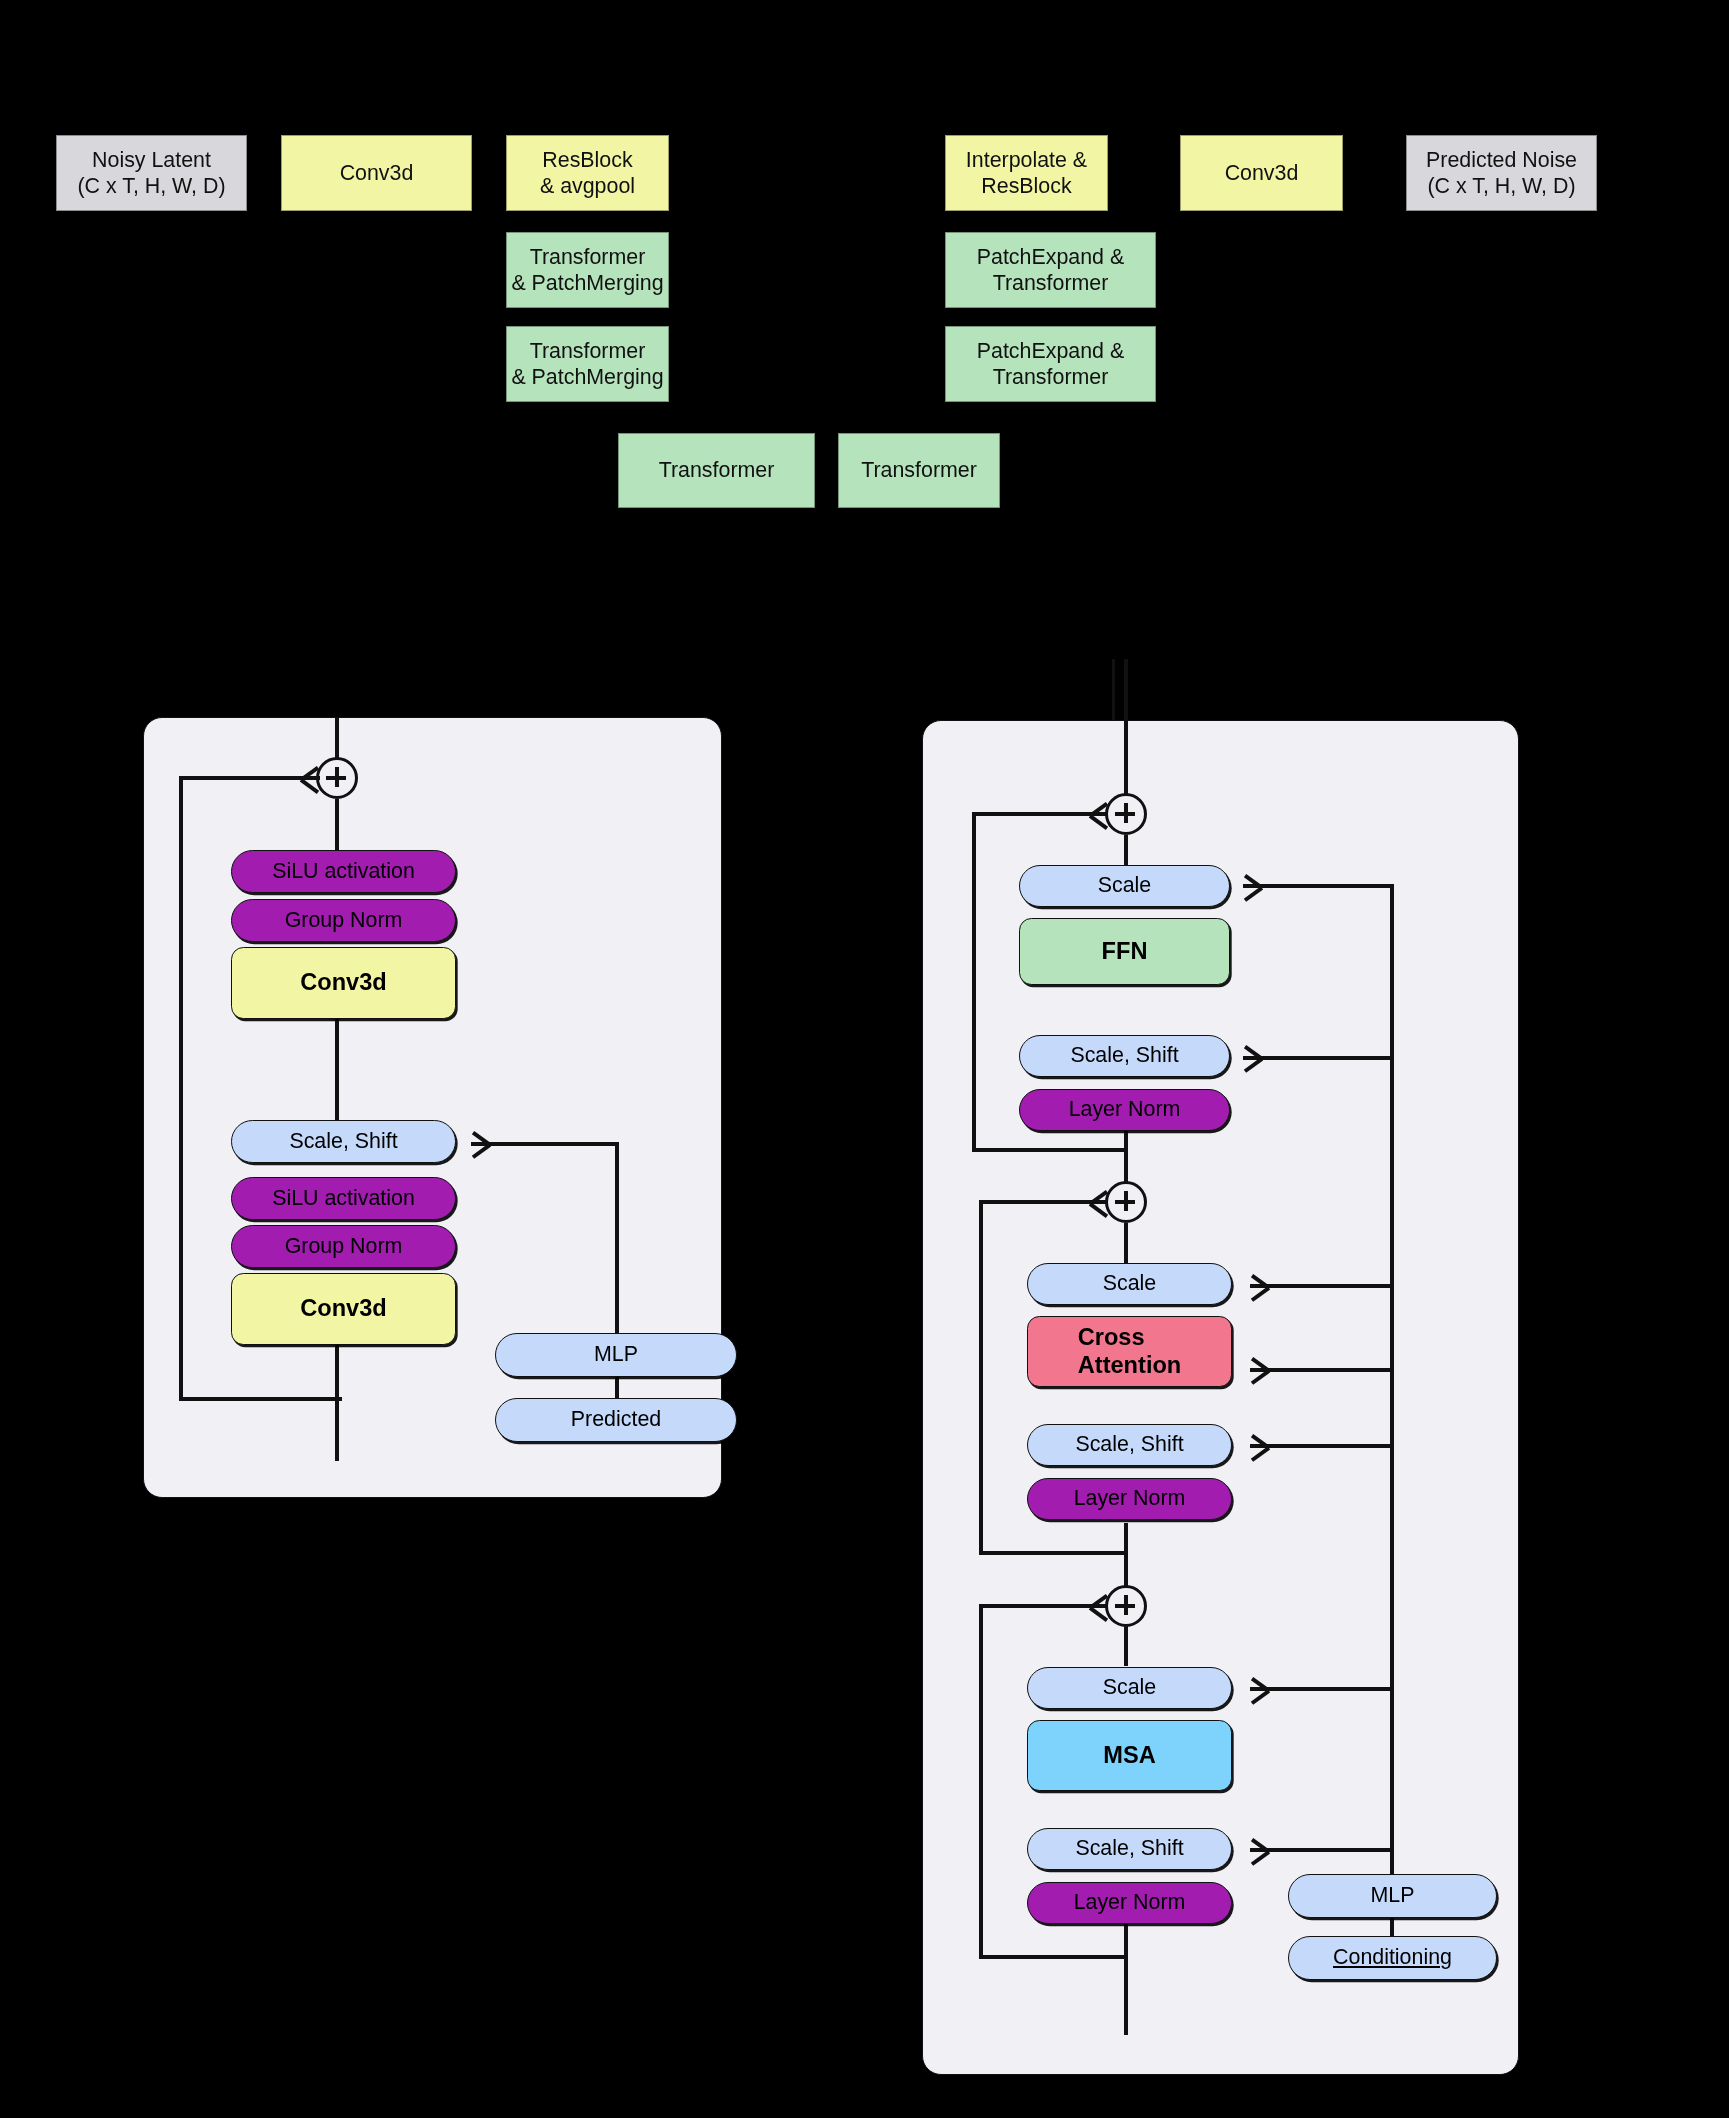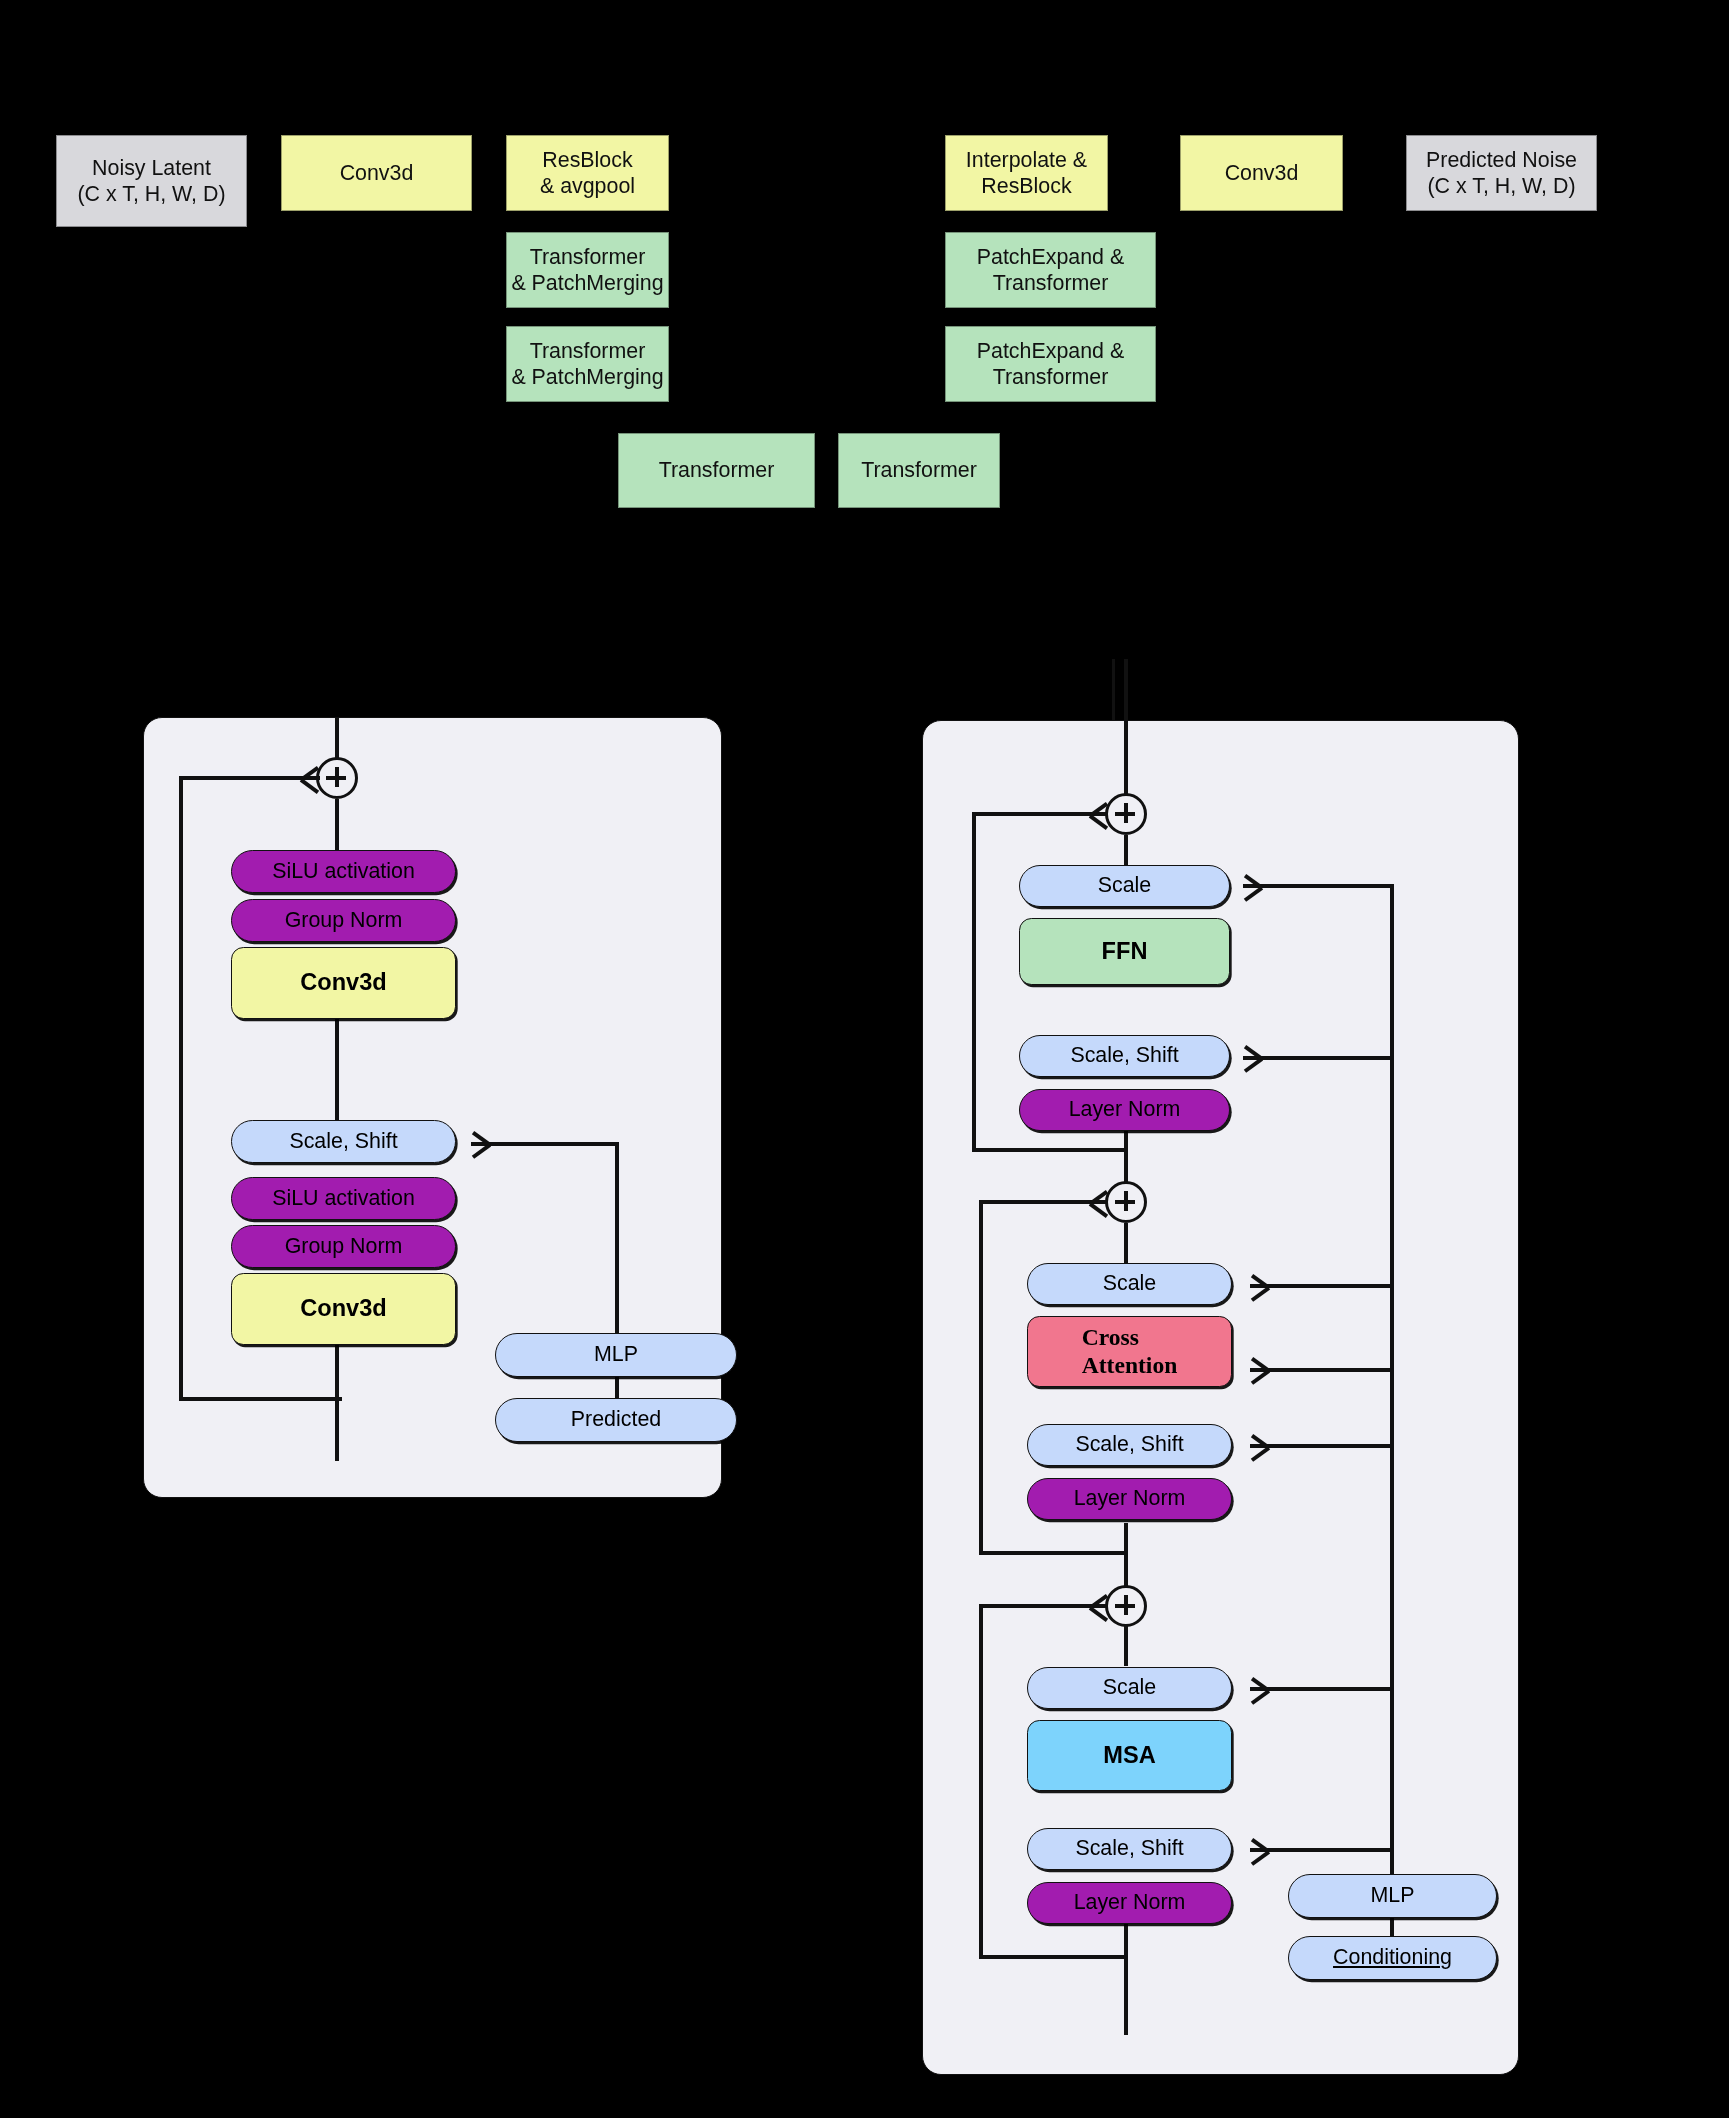--- a/index.html
+++ b/index.html
@@ -59,21 +59,21 @@
   .stackmark{position:absolute;}
   .stackmark span{position:absolute;top:0;width:3.4px;height:100%;background:#111;}
 </style>
 </head>
 <body>
 
 <div id="stage">
 
   <div>
 
-    <div class="lgbox lg-gray" style="left:56px;top:135px;width:191px;height:92px;">
+    <div class="lgbox lg-gray" style="left:56px;top:135px;width:191px;height:76px;">
       <div>
         <div>Noisy Latent</div>
         <div>(C x T, H, W, D)</div>
       </div>
     </div>
 
     <div class="lgbox lg-yellow" style="left:281px;top:135px;width:191px;height:76px;">
       <div>Conv3d</div>
     </div>
 
@@ -295,21 +295,21 @@
     <div class="pill blue" style="left:1019px;top:865px;width:211px;height:42px;">Scale</div>
 
     <div class="rect green" style="left:1019px;top:918px;width:211px;height:67px;">FFN</div>
 
     <div class="pill blue" style="left:1019px;top:1035px;width:211px;height:42px;">Scale, Shift</div>
 
     <div class="pill white" style="left:1019px;top:1089px;width:211px;height:42px;">Layer Norm</div>
 
     <div class="pill blue" style="left:1027px;top:1263px;width:205px;height:42px;">Scale</div>
 
-    <div class="rect pink" style="left:1027px;top:1316px;width:205px;height:71px;font-family:Liberation Serif, serif;">
+    <div class="rect pink" style="left:1027px;top:1316px;width:205px;height:71px;">
       <div>
         <div>Cross</div>
         <div>Attention</div>
       </div>
     </div>
 
     <div class="pill blue" style="left:1027px;top:1424px;width:205px;height:42px;">Scale, Shift</div>
 
     <div class="pill white" style="left:1027px;top:1478px;width:205px;height:42px;">Layer Norm</div>
 

